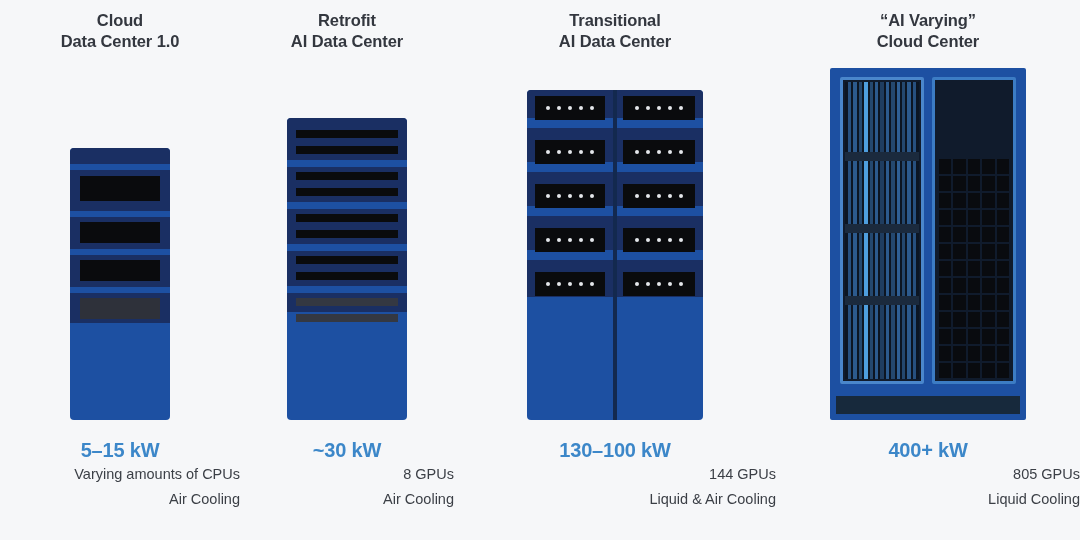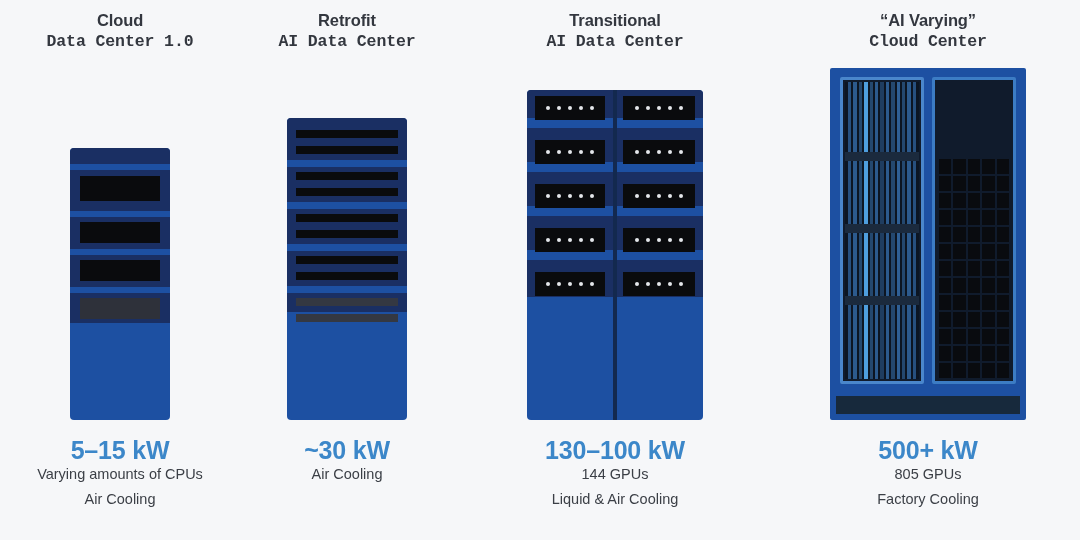--- a/index.html
+++ b/index.html
@@ -33,21 +33,21 @@
 
   .title {
     text-align: center;
     font-weight: bold;
     font-size: 16.5px;
     line-height: 21px;
     color: #33373f;
     letter-spacing: -0.1px;
     margin-top: 10px;
   }
-  .title .l2 { display: block; font-family: Liberation Mono, monospace; }
+  .title .l2 { display: block; }
 
   .art-wrap {
     position: absolute;
     left: 0;
     right: 0;
     top: 58px;
     height: 362px;
     display: flex;
     align-items: flex-end;
     justify-content: center;
@@ -55,29 +55,30 @@
 
   .foot {
     position: absolute;
     left: 0;
     right: 0;
     top: 438px;
     text-align: center;
   }
   .kw {
     font-weight: bold;
-    font-size: 25px;
+    font-size: 20px;
     line-height: 24px;
     color: #3c87c9;
     letter-spacing: -0.2px;
   }
   .sub {
     font-size: 14.5px;
     line-height: 25px;
     color: #3b3f46;
+    text-align: right;
   }
 
   
   .rack {
     position: relative;
     border-radius: 4px;
     overflow: hidden;
     background: #1d50a2;
   }
   .rack-top {
@@ -253,20 +254,21 @@
         <div class="band" style="top:168px;height:7px;"></div>
 
         <div class="bar2 gray" style="top:180px;"></div>
         <div class="bar2 gray" style="top:196px;"></div>
         <div class="rack-top" style="top:174px;height:40px;z-index:-1;"></div>
       </div>
     </div>
 
     <div class="foot">
       <div class="kw">~30 kW</div>
+      <div class="sub">8 GPUs</div>
       <div class="sub">Air Cooling</div>
     </div>
   </div>
 
   <div class="col col-2">
     <div class="title">
       <span>Transitional</span>
       <span class="l2">AI Data Center</span>
     </div>
 
@@ -464,19 +466,19 @@
                 <span class="cell"></span>
             </div>
           </div>
 
         </div>
         <div class="r4-base"></div>
       </div>
     </div>
 
     <div class="foot">
-      <div class="kw">500+ kW</div>
+      <div class="kw">400+ kW</div>
       <div class="sub">805 GPUs</div>
-      <div class="sub">Factory Cooling</div>
+      <div class="sub">Liquid Cooling</div>
     </div>
   </div>
 
 </div>
 
 </body></html>

